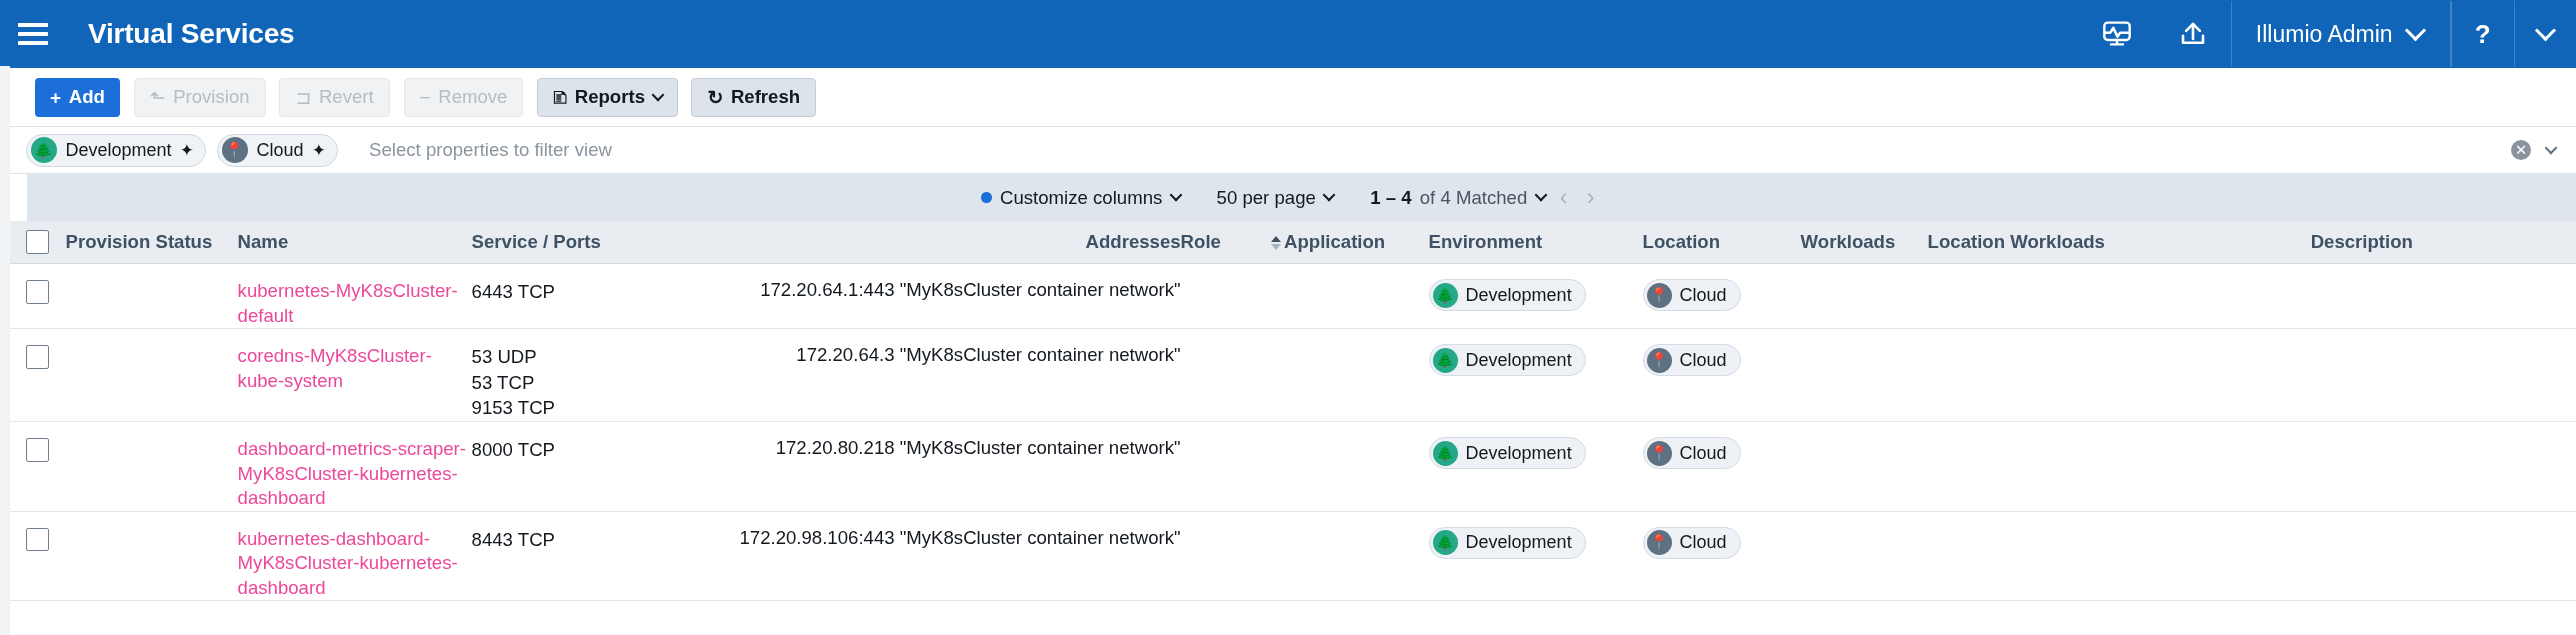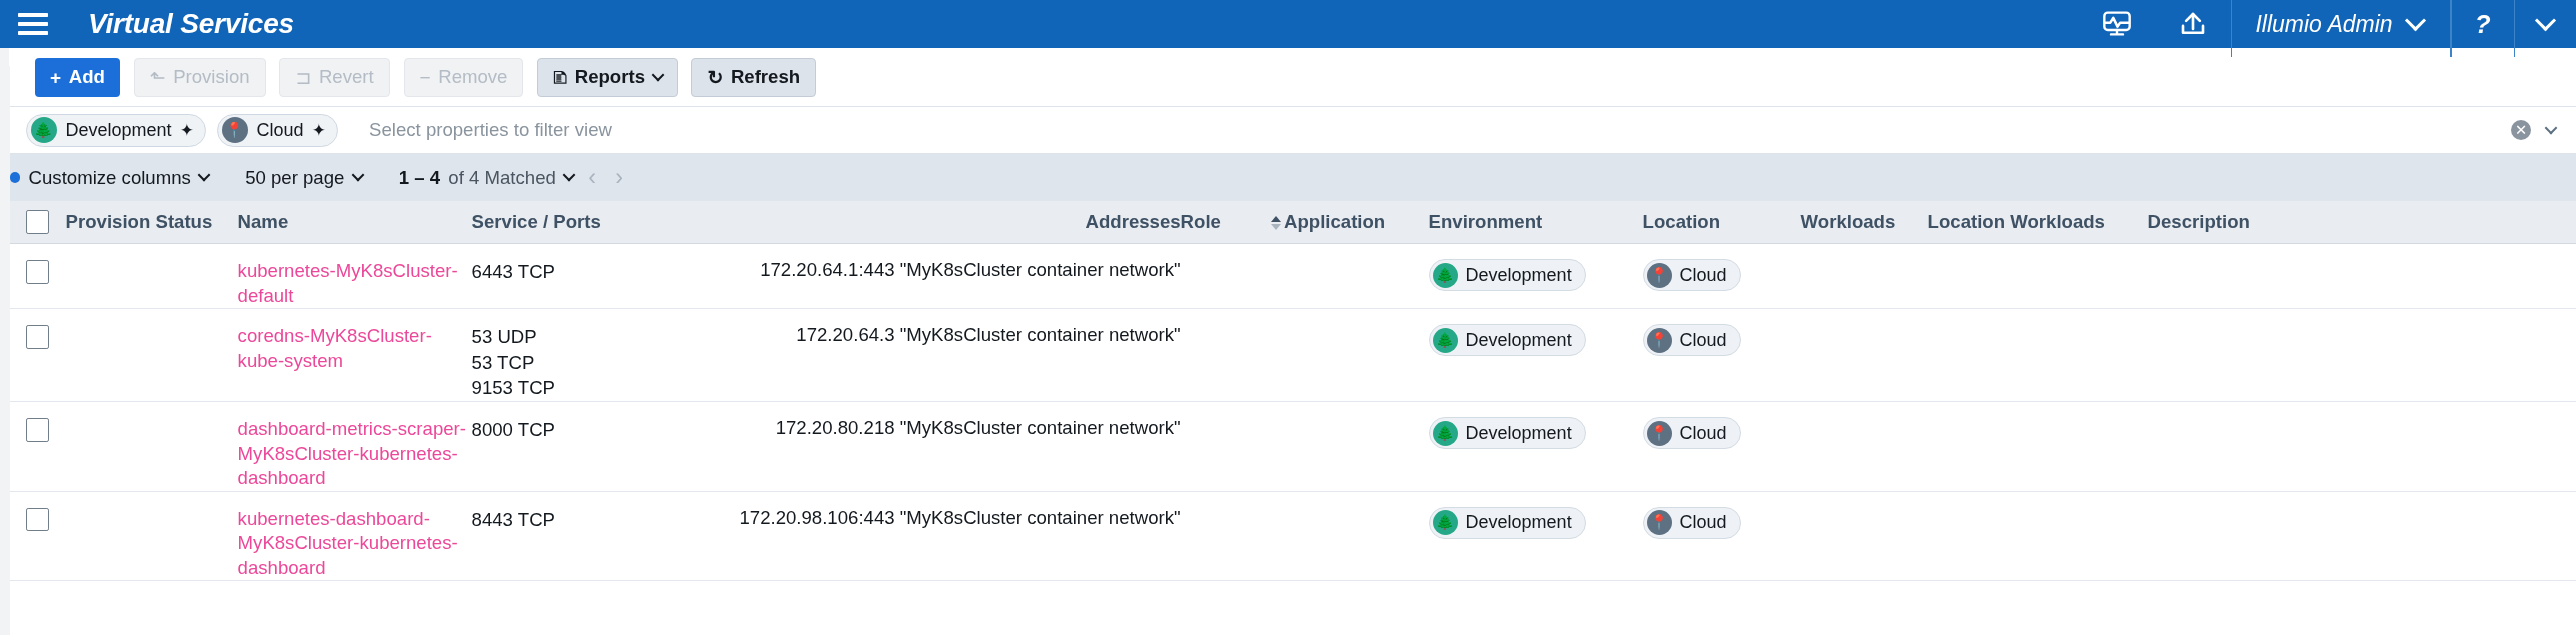--- a/index.html
+++ b/index.html
@@ -5,26 +5,25 @@
   * { box-sizing: border-box; margin: 0; padding: 0; }
   html, body {
     width: 2576px; height: 635px;
     background: #ffffff;
     font-family: "Liberation Sans", sans-serif;
     overflow: hidden;
   }
 
   
   .header {
-    height: 48px;
+    height: 68px;
     background: #1065b8;
     display: flex;
     align-items: center;
     position: relative;
-    font-style: italic;
   }
   .hamburger {
     width: 66px; height: 66px;
     display: flex; flex-direction: column;
     align-items: center; justify-content: center;
     gap: 5.5px;
     cursor: pointer;
   }
   .hamburger span {
     display: block; width: 30px; height: 3.4px;
@@ -145,24 +144,24 @@
   .caret-gray {
     display: inline-block; width: 9px; height: 9px;
     border-right: 2.8px solid #5d7183; border-bottom: 2.8px solid #5d7183;
     transform: rotate(45deg) translate(-1.4px,-2.1px);
   }
 
   
   .ctrlbar {
     height: 47px;
     background: #dfe5ec;
-    display: flex; align-items: center; justify-content: flex-start;
+    display: flex; align-items: center; justify-content: center;
     gap: 37px;
     padding-right: 23px;
-    margin-left: 10px;
+    margin-left: 27px;
     font-size: 18.6px; color: #13191f;
   }
   .ctrl-item { display: inline-flex; align-items: center; gap: 8.3px; cursor: pointer; white-space: nowrap; }
   .blue-dot { width: 10.3px; height: 10.3px; border-radius: 50%; background: #1c6fd8; }
   .pg-chevron {
     font-size: 23.4px; color: #aab4bf; cursor: pointer;
     padding: 0 4.1px;
   }
   .pager { display: flex; align-items: center; gap: 11px; }
   .matched-muted { color: #4a5561; }
@@ -187,21 +186,21 @@
   .c-prov  { width: 172px; flex: 0 0 172px; }
   .c-name  { width: 234px; flex: 0 0 234px; }
   .c-svc   { width: 179px; flex: 0 0 179px; }
   .c-addr  { width: 530px; flex: 0 0 530px; text-align: right; }
   .c-role  { width: 90px; flex: 0 0 90px; }
   .c-app   { width: 158px; flex: 0 0 158px; }
   .c-env   { width: 214px; flex: 0 0 214px; }
   .c-loc   { width: 158px; flex: 0 0 158px; }
   .c-wl    { width: 127px; flex: 0 0 127px; }
   .c-cwl   { width: 220px; flex: 0 0 220px; }
-  .c-desc  { flex: 1 1 auto; }
+  .c-desc  { flex: 1 1 auto; text-align: center; }
   .thead .c-check { padding-top: 0; }
   .cbox {
     width: 23.4px; height: 23.4px;
     border: 1.4px solid #707d8a; border-radius: 2.1px;
     background: #fff; cursor: pointer;
   }
   .link { color: #ec4899; cursor: pointer; line-height: 1.32; }
   .svcline { line-height: 1.38; }
   .row-pill {
     height: 32px;

